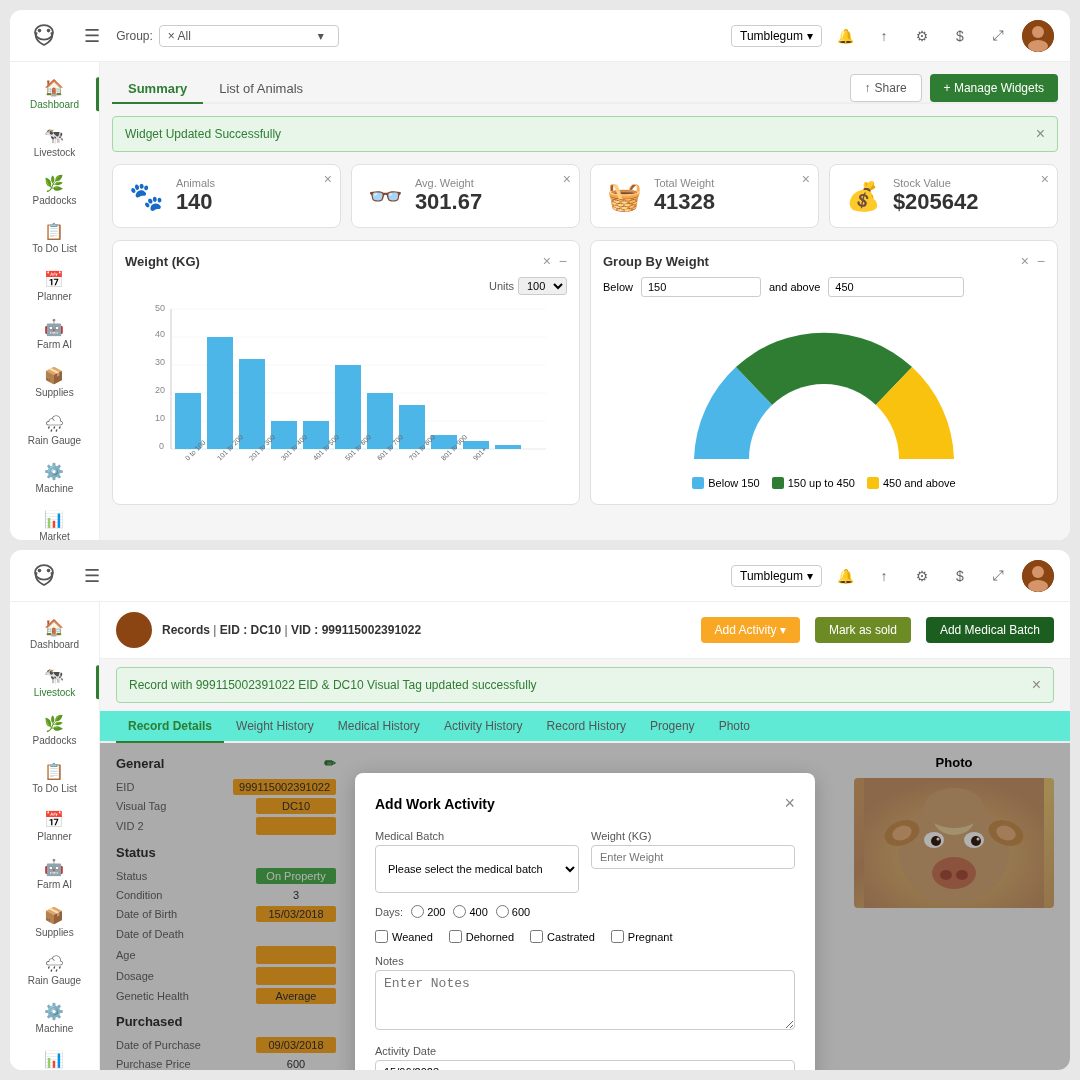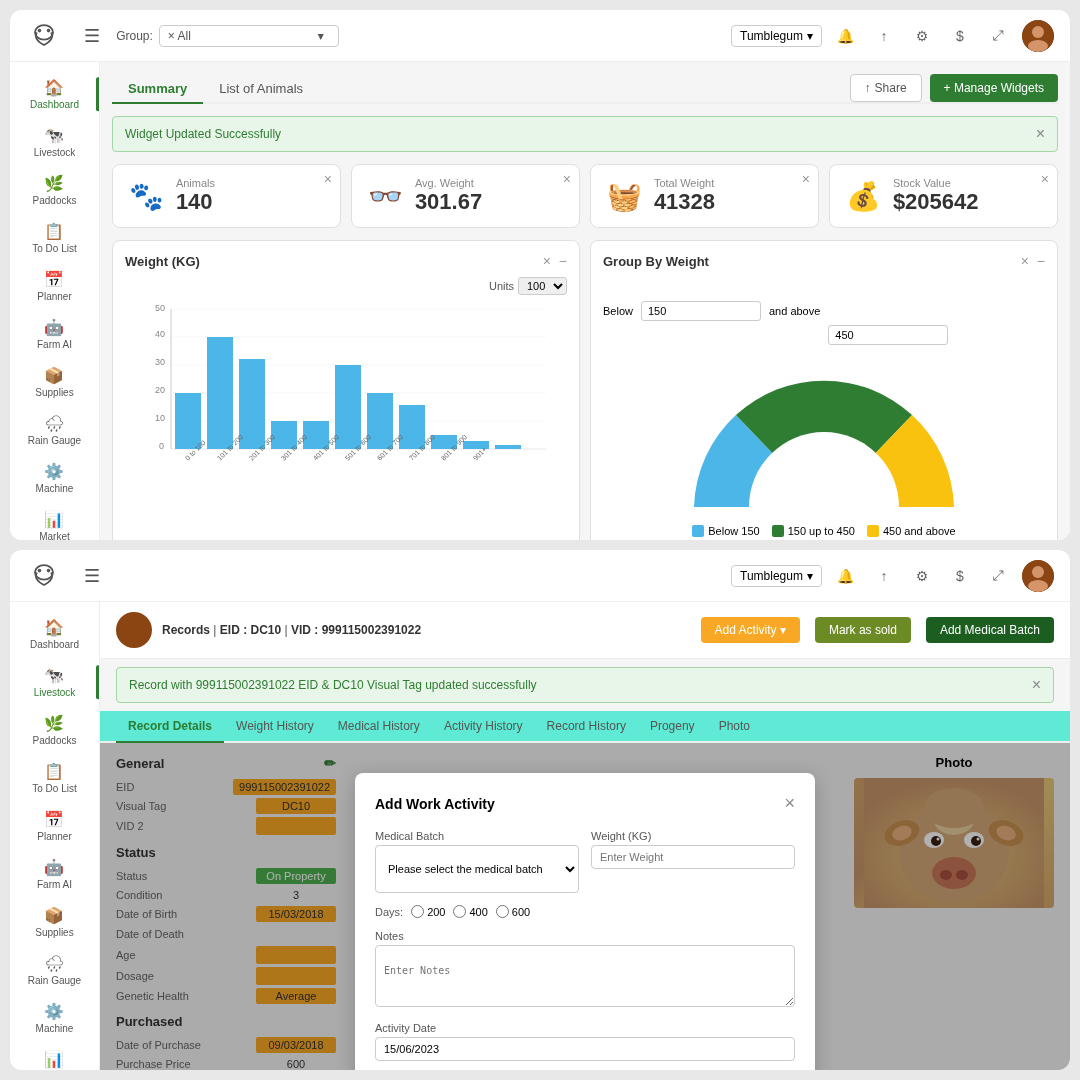--- a/index.html
+++ b/index.html
@@ -105,21 +105,21 @@
     .modal-row { display: flex; gap: 12px; margin-bottom: 12px; }
     .modal-field { flex: 1; }
     .modal-label { font-size: 11px; color: #555; margin-bottom: 3px; }
     .modal-input { width: 100%; border: 1px solid #ccc; border-radius: 4px; padding: 5px 8px; font-size: 11px; }
     .modal-select { width: 100%; border: 1px solid #ccc; border-radius: 4px; padding: 16px 8px; font-size: 11px; background: #fff; }
     .days-row { display: flex; align-items: center; gap: 8px; font-size: 11px; }
     .days-label { color: #555; }
     .radio-item { display: flex; align-items: center; gap: 3px; }
     .checkboxes-row { display: flex; gap: 16px; flex-wrap: wrap; margin-bottom: 12px; }
     .checkbox-item { display: flex; align-items: center; gap: 4px; font-size: 11px; }
-    .notes-textarea { width: 100%; border: 1px solid #ccc; border-radius: 4px; padding: 19px 8px; font-size: 10px; min-height: 60px; resize: vertical; }
+    .notes-textarea { width: 100%; border: 1px solid #ccc; border-radius: 4px; padding: 5px 8px; font-size: 13px; min-height: 60px; resize: vertical; font-family: Liberation Mono, monospace; }
 
     
     .photo-section { width: 200px; flex-shrink: 0; margin-left: auto; }
     .photo-title { font-size: 13px; font-weight: bold; text-align: center; margin-bottom: 8px; }
     .photo-img { width: 100%; height: 130px; background: linear-gradient(135deg, #d4a56a 0%, #c8956a 30%, #e8c878 60%, #d4a56a 100%); border-radius: 4px; display: flex; align-items: center; justify-content: center; overflow: hidden; }
 
     
     .svg-chart { width: 100%; }
     .donut-svg { display: block; margin: 0 auto; }
   </style>
@@ -350,21 +350,21 @@
             <span class="widget-title">Group By Weight</span>
             <div class="widget-controls">
               <span class="widget-close">×</span>
               <span class="widget-minimize">−</span>
             </div>
           </div>
           <div style="display:flex; align-items:center; gap:8px; margin-bottom:12px; font-size:11px;">
             <span>Below</span>
             <input type="text" class="range-input" value="150" style="width: 120px;">
             <span>and above</span>
-            <input type="text" class="range-input" value="450" style="width: 120px; margin-top: 48px;">
+            <input type="text" class="range-input" value="450" style="width: 136px;">
           </div>
 
           <svg width="300" height="160" viewBox="0 0 300 160" class="donut-svg">
 
             <path d="M150,150 L20,150 A130,130 0 0,1 61.9,58.1 Z" fill="#4db6e8"></path>
             <path d="M150,150 L61.9,58.1 A130,130 0 0,1 238.1,58.1 Z" fill="#2e7d32"></path>
             <path d="M150,150 L238.1,58.1 A130,130 0 0,1 280,150 Z" fill="#f9c20e"></path>
 
             <circle cx="150" cy="150" r="75" fill="#fff"></circle>
 
@@ -591,20 +591,38 @@
                 </div>
                 <div class="radio-item">
                   <input type="radio" name="days" style="">
                   <span>400</span>
                 </div>
                 <div class="radio-item">
                   <input type="radio" name="days" style="">
                   <span>600</span>
                 </div>
               </div>
+              <div class="checkboxes-row">
+                <div class="checkbox-item">
+                  <input type="checkbox" style="">
+                  <span>Weaned</span>
+                </div>
+                <div class="checkbox-item">
+                  <input type="checkbox" style="">
+                  <span>Dehorned</span>
+                </div>
+                <div class="checkbox-item">
+                  <input type="checkbox" style="">
+                  <span>Castrated</span>
+                </div>
+                <div class="checkbox-item">
+                  <input type="checkbox" style="">
+                  <span>Pregnant</span>
+                </div>
+              </div>
               <div class="modal-field" style="margin-bottom:12px;">
                 <div class="modal-label">Notes</div>
                 <textarea class="notes-textarea" placeholder="Enter Notes" style=""></textarea>
               </div>
               <div class="modal-field" style="margin-bottom:8px;">
                 <div class="modal-label">Activity Date</div>
                 <input type="text" class="modal-input" value="15/06/2023" style="">
               </div>
 
             </div>

